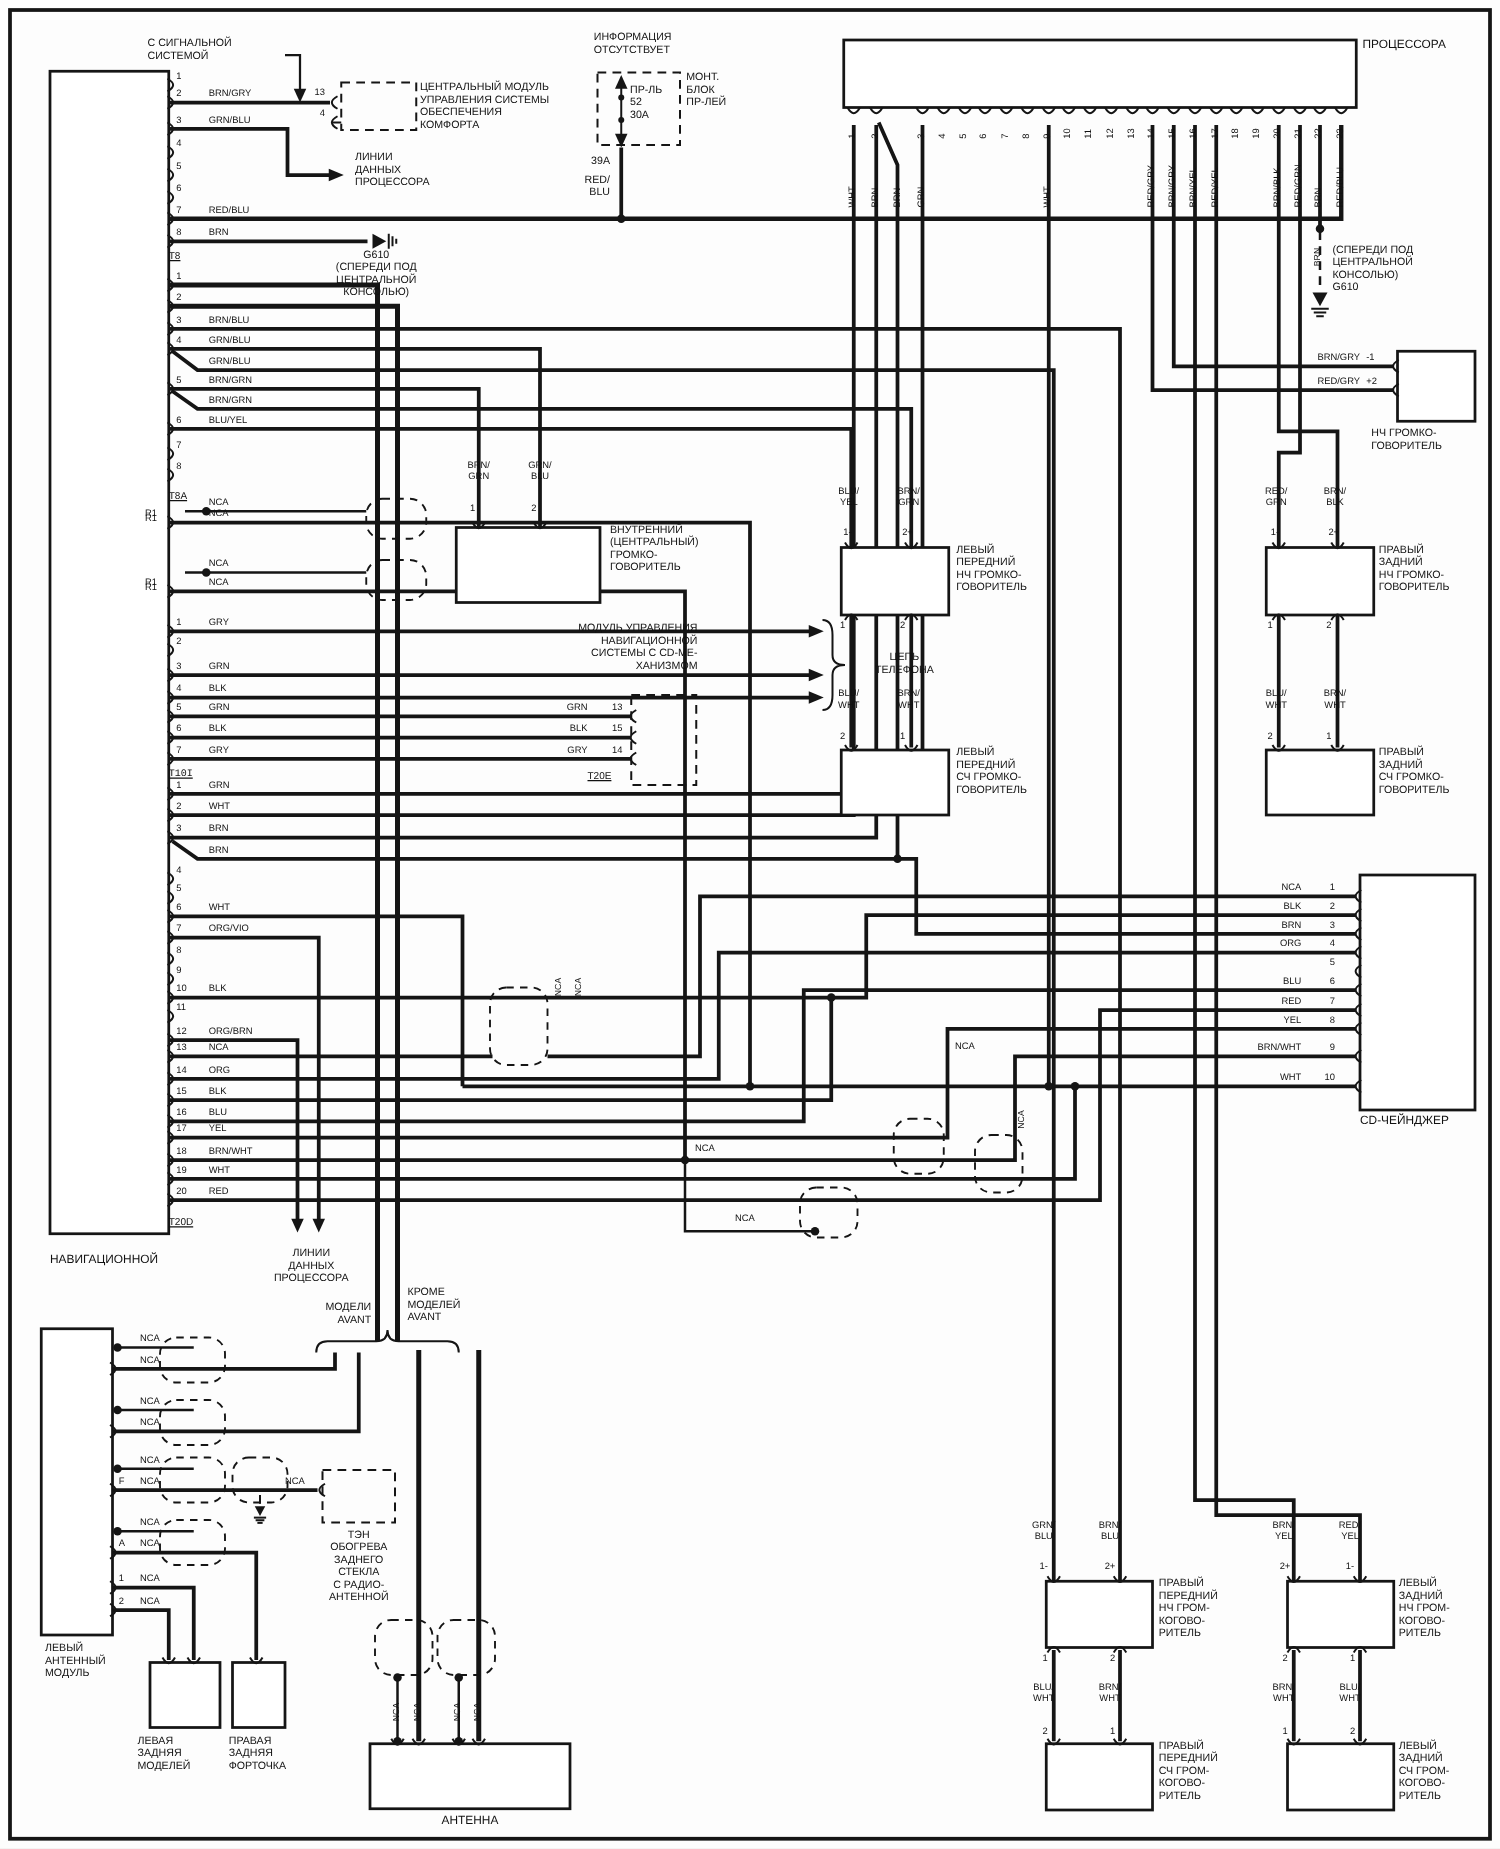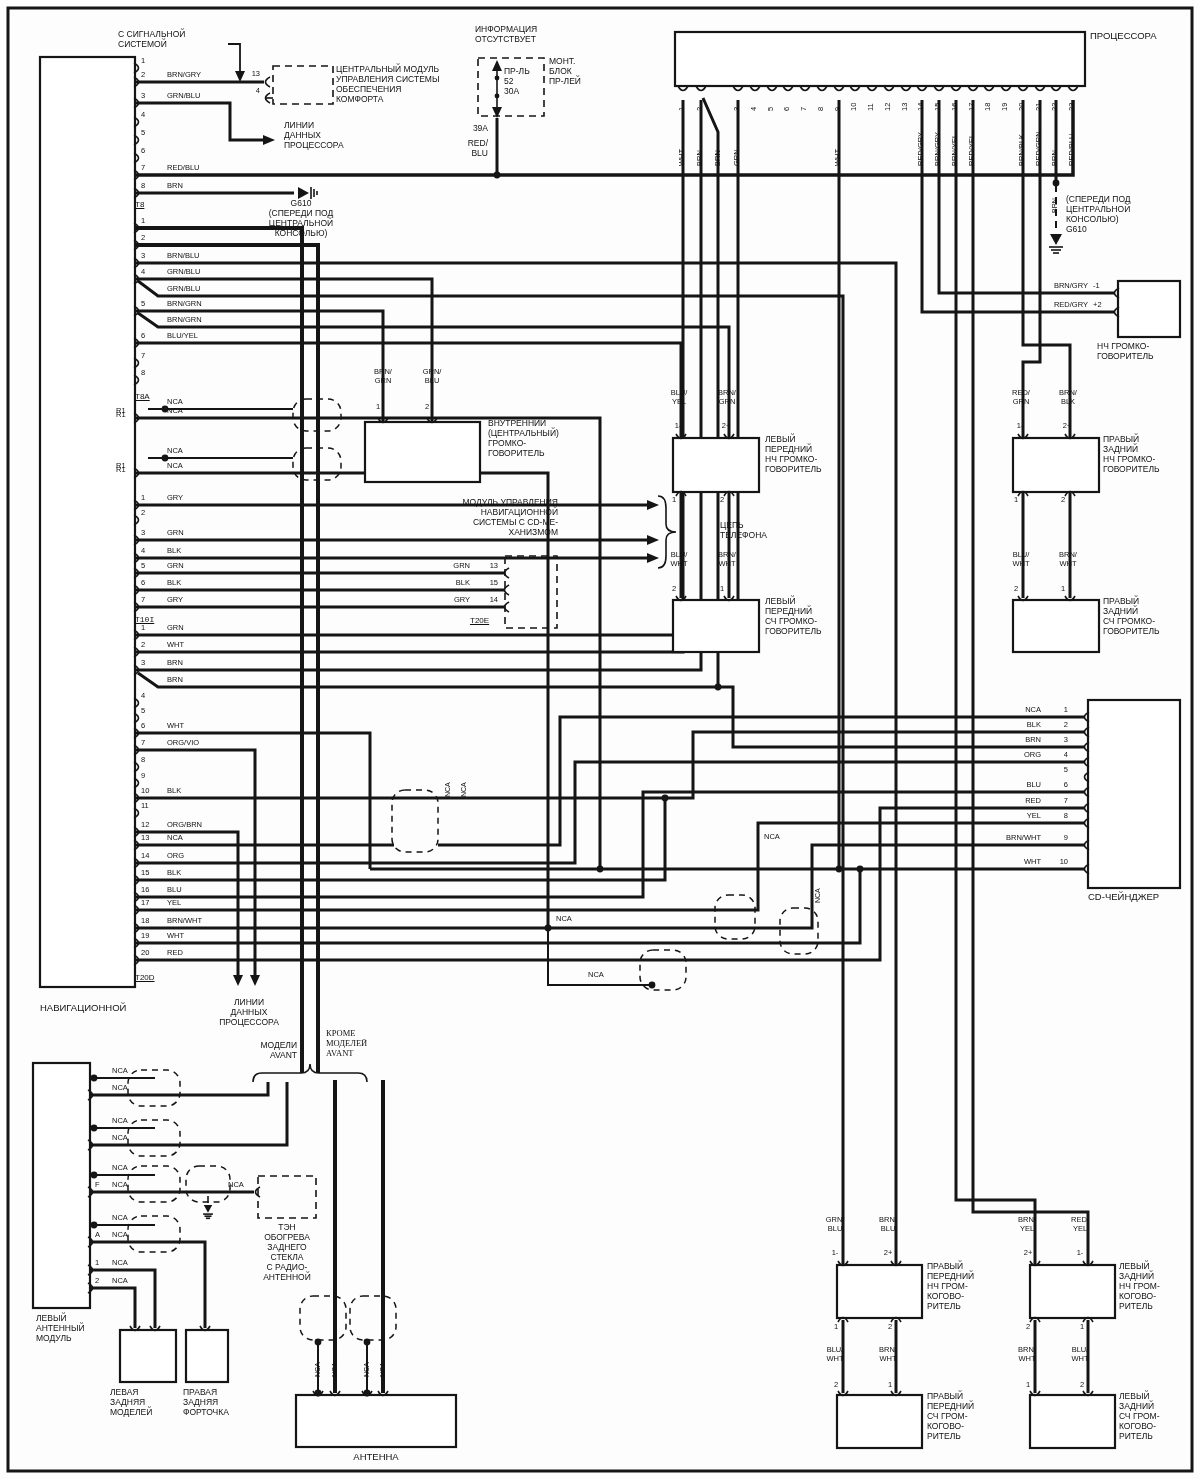--- a/index.html
+++ b/index.html
@@ -492,21 +492,21 @@
     <div class="lb" style="left: 366px; top: 368px; font-size: 7.5px; width: 34px; text-align: center;">BRN/
 GRN</div>
     <div class="lb" style="left: 415px; top: 368px; font-size: 7.5px; width: 34px; text-align: center;">GRN/
 BLU</div>
     <div class="lb" style="left: 368px; top: 403px; font-size: 7.5px; width: 20px; text-align: center;">1</div>
     <div class="lb" style="left: 417px; top: 403px; font-size: 7.5px; width: 20px; text-align: center;">2</div>
     <div class="lb" style="left: 420px; top: 497px; font-size: 8.5px; width: 138px; text-align: right;">МОДУЛЬ УПРАВЛЕНИЯ
 НАВИГАЦИОННОЙ
 СИСТЕМЫ С CD-МЕ-
 ХАНИЗМОМ</div>
-    <div class="lb" style="left: 700px; top: 520px; font-size: 8.5px; text-align: left; padding-left: 20px;">ЦЕПЬ
+    <div class="lb" style="left: 700px; top: 520px; font-size: 8.5px; text-align: center;">ЦЕПЬ
 ТЕЛЕФОНА</div>
     <div class="lb" style="left: 430px; top: 562px; font-size: 7.5px; width: 40px; text-align: right;">GRN</div>
     <div class="lb" style="left: 478px; top: 562px; font-size: 7.5px; width: 20px; text-align: right;">13</div>
     <div class="lb" style="left: 430px; top: 579px; font-size: 7.5px; width: 40px; text-align: right;">BLK</div>
     <div class="lb" style="left: 478px; top: 579px; font-size: 7.5px; width: 20px; text-align: right;">15</div>
     <div class="lb" style="left: 430px; top: 596px; font-size: 7.5px; width: 40px; text-align: right;">GRY</div>
     <div class="lb" style="left: 478px; top: 596px; font-size: 7.5px; width: 20px; text-align: right;">14</div>
     <div class="lb u" style="left: 470px; top: 616px; font-size: 8px; text-align: left;">T20E</div>
     <div class="lb u" style="left: 135px; top: 200px; font-size: 8px; text-align: right;">T8</div>
     <div class="lb u" style="left: 135px; top: 392px; font-size: 8px; text-align: left;">T8A</div>
@@ -558,21 +558,21 @@
 WHT</div>
     <div class="lb" style="left: 1006px; top: 585px; font-size: 7.5px; width: 20px; text-align: center;">2</div>
     <div class="lb" style="left: 1053px; top: 585px; font-size: 7.5px; width: 20px; text-align: center;">1</div>
     <div class="lb" style="left: 1088px; top: 891px; font-size: 9.5px; text-align: left;">CD-ЧЕЙНДЖЕР</div>
     <div class="lb" style="left: 40px; top: 1002px; font-size: 9.5px; text-align: left;">НАВИГАЦИОННОЙ</div>
     <div class="lb" style="left: 203px; top: 997px; font-size: 8.5px; width: 92px; text-align: center;">ЛИНИИ
 ДАННЫХ
 ПРОЦЕССОРА</div>
     <div class="lb" style="left: 225px; top: 1040px; font-size: 8.5px; width: 72px; text-align: right;">МОДЕЛИ
 AVANT</div>
-    <div class="lb" style="left: 326px; top: 1028px; font-size: 8.5px; text-align: left; font-family: Liberation Serif, serif;">КРОМЕ
+    <div class="lb" style="left: 326px; top: 1028px; font-size: 8.5px; text-align: left;">КРОМЕ
 МОДЕЛЕЙ
 AVANT</div>
     <div class="lb" style="left: 36px; top: 1313px; font-size: 8.5px; text-align: left;">ЛЕВЫЙ
 АНТЕННЫЙ
 МОДУЛЬ</div>
     <div class="lb" style="left: 240px; top: 1222px; font-size: 8.5px; width: 94px; text-align: center;">ТЭН
 ОБОГРЕВА
 ЗАДНЕГО
 СТЕКЛА
 С РАДИО-

